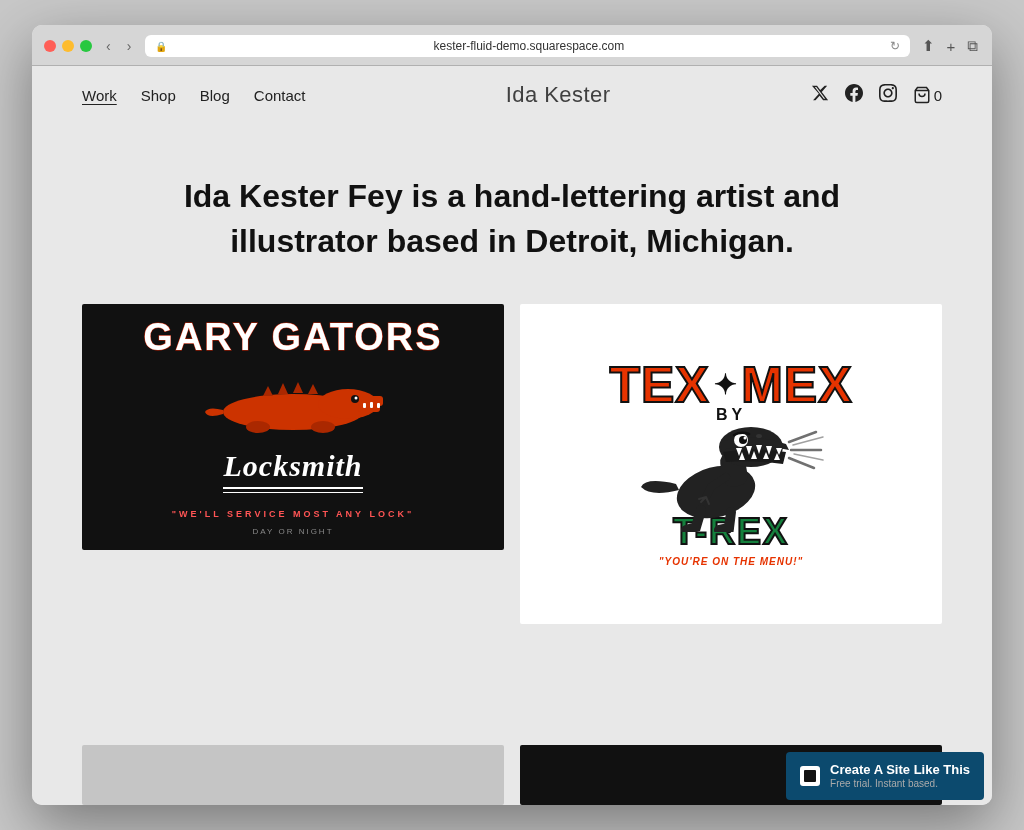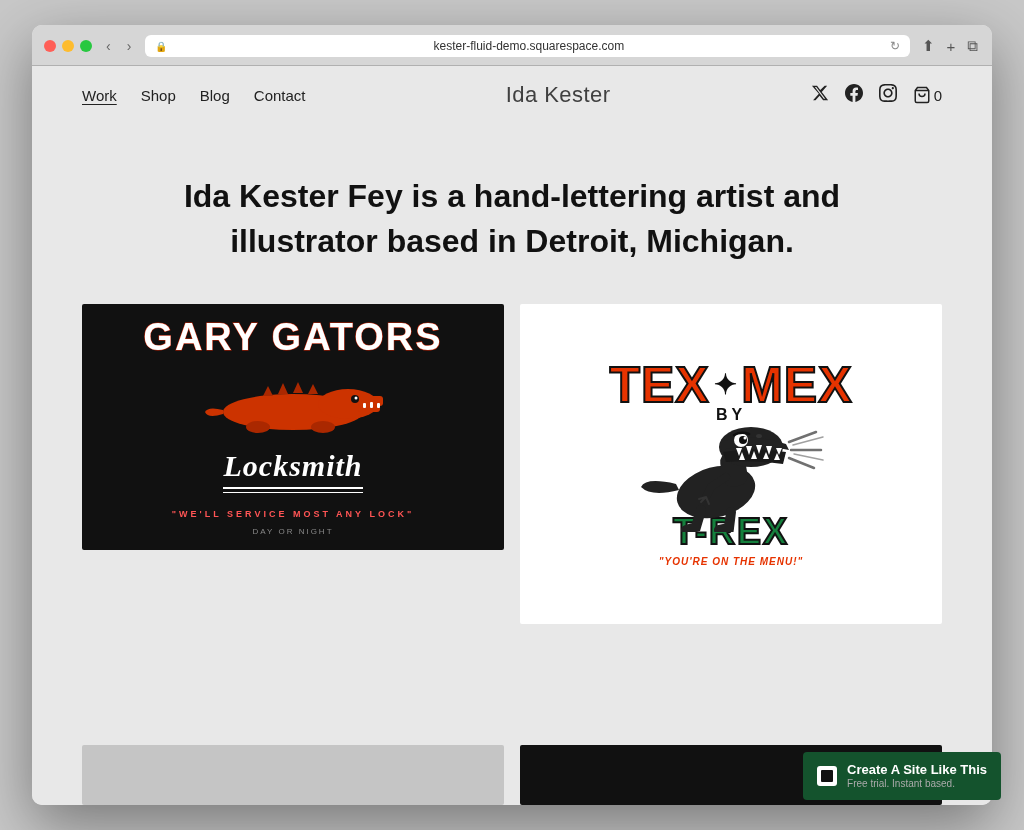--- a/index.html
+++ b/index.html
@@ -247,22 +247,22 @@
     }
 
     .bottom-card.dark {
       background: #111;
     }
 
     
     .squarespace-badge {
       position: fixed;
       bottom: 30px;
-      right: 23px;
-      background: #14532d;
+      right: 40px;
+      background: #0c4a6e;
       color: white;
       padding: 10px 14px;
       border-radius: 4px;
       display: flex;
       align-items: center;
       gap: 10px;
       font-size: 12px;
       cursor: pointer;
       z-index: 100;
     }

